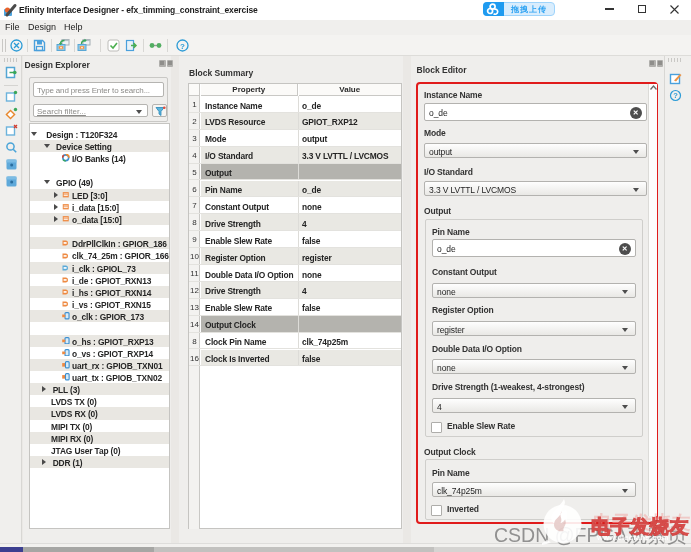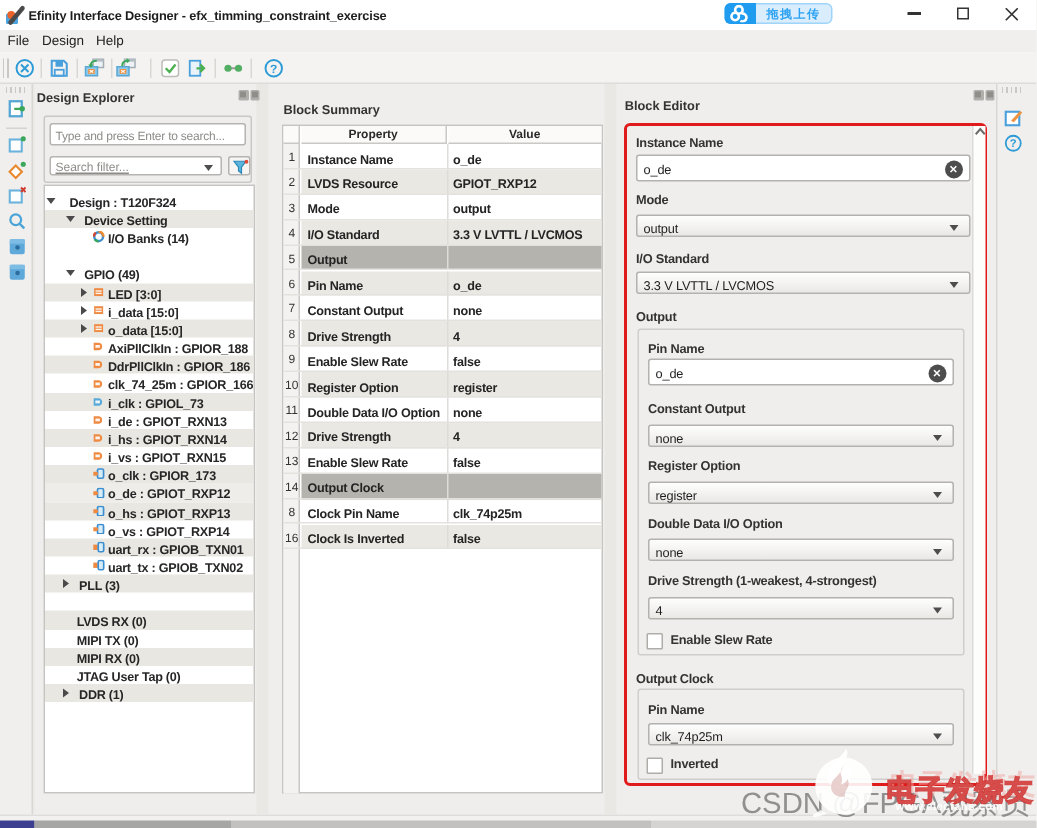--- a/index.html
+++ b/index.html
@@ -262,82 +262,68 @@
     </div>
     <div class="trow g" style="top:88.92px">
       <span class="arr-r" style="left:24px"></span>
       <svg class="tico" style="left:32.3px" width="8" height="8" viewBox="0 0 8 8">
         <rect x="0.8" y="1.2" width="6.4" height="5.6" fill="#ee8a42"></rect>
         <rect x="1.8" y="2.7" width="4.4" height="1" fill="#fff" opacity="0.9"></rect>
         <rect x="1.8" y="4.4" width="4.4" height="1" fill="#fff" opacity="0.9"></rect>
       </svg>
       <span class="txt" style="left:42px">o_data [15:0]</span>
     </div>
-    <div class="trow" style="top:101.08px">
+    <div class="trow g" style="top:113.24px">
       <svg class="tico" style="left:32.3px" width="8" height="8" viewBox="0 0 8 8">
         <path d="M0.5 1.6 h3.8 a2.7 2.7 0 0 1 0 5.3 h-3.8 z" fill="#ee8a42"></path>
         <rect x="1.7" y="3.2" width="3.2" height="2" fill="#fdf3ec"></rect>
       </svg>
-      <span class="txt" style="left:42px">AxiPllClkIn : GPIOR_188</span>
-    </div>
-    <div class="trow g" style="top:113.24px">
+      <span class="txt" style="left:42px">DdrPllClkIn : GPIOR_186</span>
+    </div>
+    <div class="trow" style="top:125.39999999999999px">
       <svg class="tico" style="left:32.3px" width="8" height="8" viewBox="0 0 8 8">
         <path d="M0.5 1.6 h3.8 a2.7 2.7 0 0 1 0 5.3 h-3.8 z" fill="#ee8a42"></path>
         <rect x="1.7" y="3.2" width="3.2" height="2" fill="#fdf3ec"></rect>
       </svg>
-      <span class="txt" style="left:42px">DdrPllClkIn : GPIOR_186</span>
-    </div>
-    <div class="trow" style="top:125.39999999999999px">
+      <span class="txt" style="left:42px">clk_74_25m : GPIOR_166</span>
+    </div>
+    <div class="trow g" style="top:137.56px">
+      <svg class="tico" style="left:32.3px" width="8" height="8" viewBox="0 0 8 8">
+        <path d="M0.5 1.6 h3.8 a2.7 2.7 0 0 1 0 5.3 h-3.8 z" fill="#5aaad8"></path>
+        <rect x="1.7" y="3.2" width="3.2" height="2" fill="#eef6fc"></rect>
+      </svg>
+      <span class="txt" style="left:42px">i_clk : GPIOL_73</span>
+    </div>
+    <div class="trow" style="top:149.72000000000003px">
       <svg class="tico" style="left:32.3px" width="8" height="8" viewBox="0 0 8 8">
         <path d="M0.5 1.6 h3.8 a2.7 2.7 0 0 1 0 5.3 h-3.8 z" fill="#ee8a42"></path>
         <rect x="1.7" y="3.2" width="3.2" height="2" fill="#fdf3ec"></rect>
       </svg>
-      <span class="txt" style="left:42px">clk_74_25m : GPIOR_166</span>
-    </div>
-    <div class="trow g" style="top:137.56px">
-      <svg class="tico" style="left:32.3px" width="8" height="8" viewBox="0 0 8 8">
-        <path d="M0.5 1.6 h3.8 a2.7 2.7 0 0 1 0 5.3 h-3.8 z" fill="#5aaad8"></path>
-        <rect x="1.7" y="3.2" width="3.2" height="2" fill="#eef6fc"></rect>
-      </svg>
-      <span class="txt" style="left:42px">i_clk : GPIOL_73</span>
-    </div>
-    <div class="trow" style="top:149.72000000000003px">
+      <span class="txt" style="left:42px">i_de : GPIOT_RXN13</span>
+    </div>
+    <div class="trow g" style="top:161.88000000000002px">
       <svg class="tico" style="left:32.3px" width="8" height="8" viewBox="0 0 8 8">
         <path d="M0.5 1.6 h3.8 a2.7 2.7 0 0 1 0 5.3 h-3.8 z" fill="#ee8a42"></path>
         <rect x="1.7" y="3.2" width="3.2" height="2" fill="#fdf3ec"></rect>
       </svg>
-      <span class="txt" style="left:42px">i_de : GPIOT_RXN13</span>
-    </div>
-    <div class="trow g" style="top:161.88000000000002px">
+      <span class="txt" style="left:42px">i_hs : GPIOT_RXN14</span>
+    </div>
+    <div class="trow" style="top:174.04000000000002px">
       <svg class="tico" style="left:32.3px" width="8" height="8" viewBox="0 0 8 8">
         <path d="M0.5 1.6 h3.8 a2.7 2.7 0 0 1 0 5.3 h-3.8 z" fill="#ee8a42"></path>
         <rect x="1.7" y="3.2" width="3.2" height="2" fill="#fdf3ec"></rect>
       </svg>
-      <span class="txt" style="left:42px">i_hs : GPIOT_RXN14</span>
-    </div>
-    <div class="trow" style="top:174.04000000000002px">
-      <svg class="tico" style="left:32.3px" width="8" height="8" viewBox="0 0 8 8">
-        <path d="M0.5 1.6 h3.8 a2.7 2.7 0 0 1 0 5.3 h-3.8 z" fill="#ee8a42"></path>
-        <rect x="1.7" y="3.2" width="3.2" height="2" fill="#fdf3ec"></rect>
-      </svg>
       <span class="txt" style="left:42px">i_vs : GPIOT_RXN15</span>
     </div>
     <div class="trow g" style="top:186.20000000000002px">
       <svg class="tico" style="left:32.3px" width="8" height="8" viewBox="0 0 8 8">
         <rect x="3.2" y="0.7" width="4.3" height="6.6" rx="1" fill="#d8ecf8" stroke="#3d8fd0" stroke-width="1.2"></rect>
         <path d="M0.2 2.6 h2.3 a1.5 1.5 0 0 1 0 2.9 h-2.3 z" fill="#ee8a42"></path>
       </svg>
       <span class="txt" style="left:42px">o_clk : GPIOR_173</span>
-    </div>
-    <div class="trow s" style="top:198.36px">
-      <svg class="tico" style="left:32.3px" width="8" height="8" viewBox="0 0 8 8">
-        <rect x="3.2" y="0.7" width="4.3" height="6.6" rx="1" fill="#d8ecf8" stroke="#3d8fd0" stroke-width="1.2"></rect>
-        <path d="M0.2 2.6 h2.3 a1.5 1.5 0 0 1 0 2.9 h-2.3 z" fill="#ee8a42"></path>
-      </svg>
-      <span class="txt" style="left:42px">o_de : GPIOT_RXP12</span>
     </div>
     <div class="trow g" style="top:210.52px">
       <svg class="tico" style="left:32.3px" width="8" height="8" viewBox="0 0 8 8">
         <rect x="3.2" y="0.7" width="4.3" height="6.6" rx="1" fill="#d8ecf8" stroke="#3d8fd0" stroke-width="1.2"></rect>
         <path d="M0.2 2.6 h2.3 a1.5 1.5 0 0 1 0 2.9 h-2.3 z" fill="#ee8a42"></path>
       </svg>
       <span class="txt" style="left:42px">o_hs : GPIOT_RXP13</span>
     </div>
     <div class="trow" style="top:222.68px">
       <svg class="tico" style="left:32.3px" width="8" height="8" viewBox="0 0 8 8">
@@ -356,20 +342,23 @@
     <div class="trow" style="top:247px">
       <svg class="tico" style="left:32.3px" width="8" height="8" viewBox="0 0 8 8">
         <rect x="0.2" y="2.2" width="3.2" height="3.8" fill="#ee8a42"></rect>
         <rect x="3.7" y="0.7" width="3.9" height="6.6" rx="1" fill="#d8ecf8" stroke="#3d8fd0" stroke-width="1.2"></rect>
       </svg>
       <span class="txt" style="left:42px">uart_tx : GPIOB_TXN02</span>
     </div>
     <div class="trow g" style="top:259.16px">
       <span class="arr-r" style="left:11.6px"></span>
       <span class="txt" style="left:22.7px">PLL (3)</span>
+    </div>
+    <div class="trow" style="top:271.32px">
+      <span class="txt" style="left:21.1px">LVDS TX (0)</span>
     </div>
     <div class="trow g" style="top:283.48px">
       <span class="txt" style="left:21.1px">LVDS RX (0)</span>
     </div>
     <div class="trow" style="top:295.64000000000004px">
       <span class="txt" style="left:21.1px">MIPI TX (0)</span>
     </div>
     <div class="trow g" style="top:307.8px">
       <span class="txt" style="left:21.1px">MIPI RX (0)</span>
     </div>

